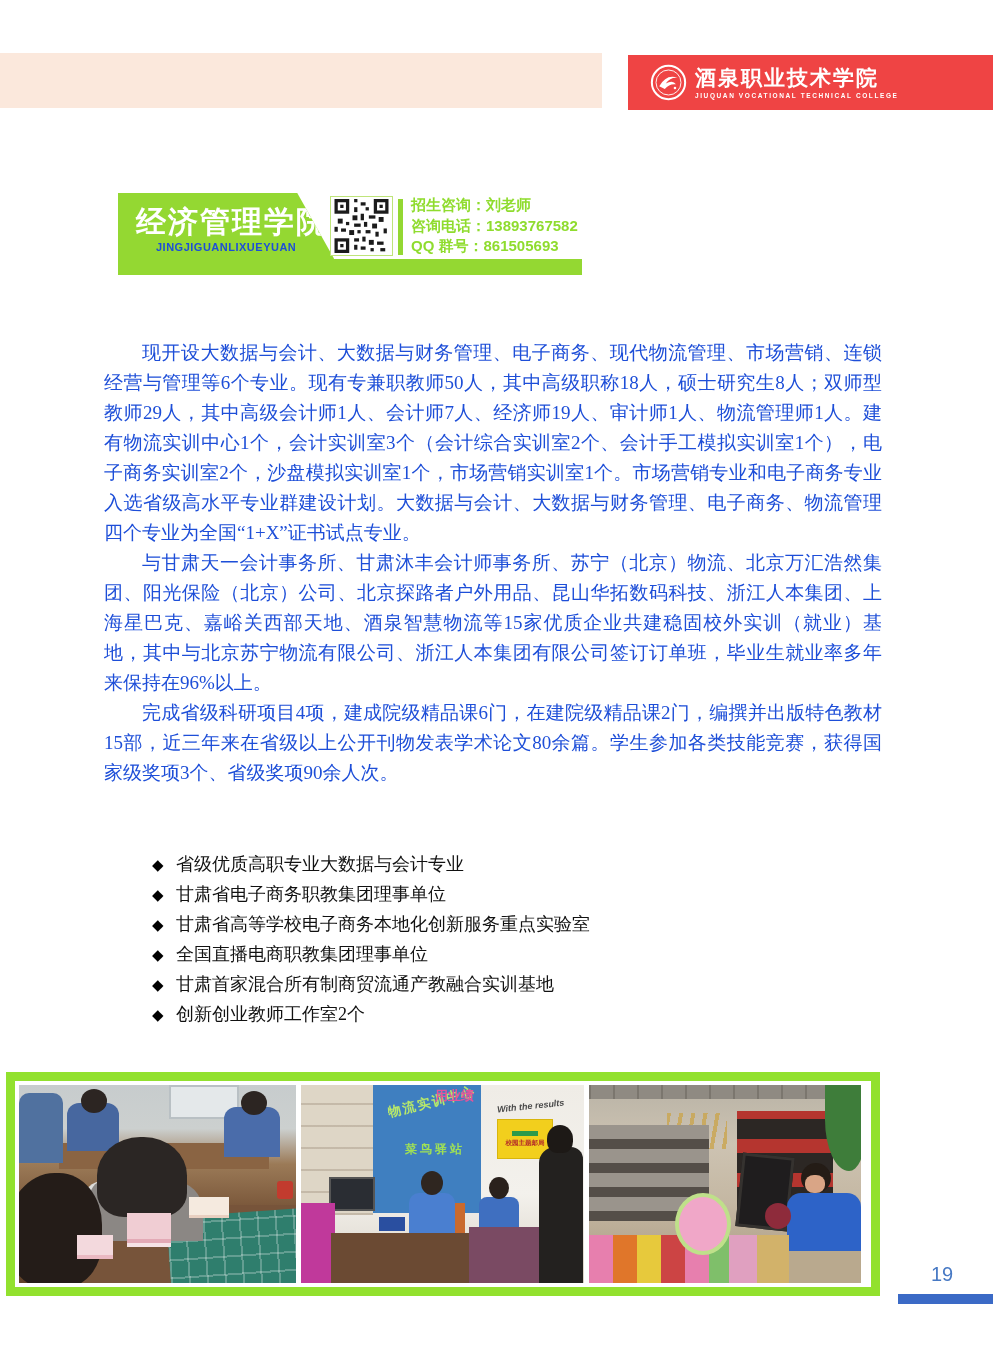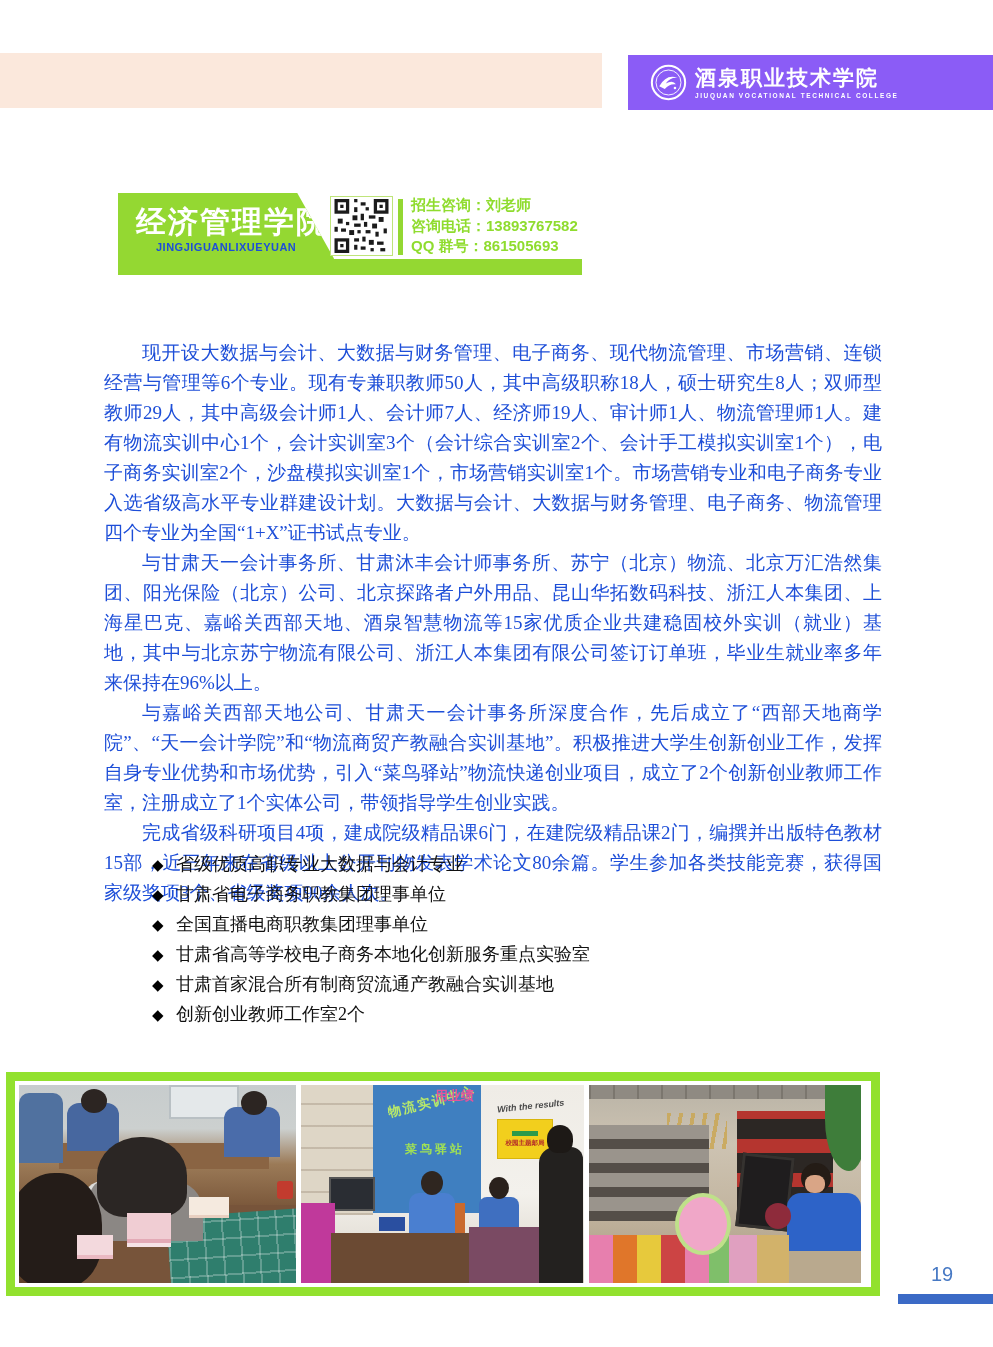--- a/index.html
+++ b/index.html
@@ -2,21 +2,21 @@
 <html><head>
 <meta charset="utf-8">
 <style>
   * { margin:0; padding:0; box-sizing:border-box; }
   html,body { background:#ffffff; }
   body { width:993px; height:1347px; position:relative; font-family:"Liberation Sans","DejaVu Sans",sans-serif; }
   .page { position:absolute; left:0; top:0; width:993px; height:1347px; background:#ffffff; overflow:hidden; }
 
   
   .bar-beige { position:absolute; left:0; top:53px; width:602px; height:55px; background:#fbe8dc; }
-  .bar-blue  { position:absolute; left:628px; top:55px; width:365px; height:55px; background:#8b5cf6;
+  .bar-blue  { position:absolute; left:628px; top:55px; width:365px; height:55px; background:#ef4444;
                display:flex; align-items:center; }
   .logo-wrap { width:37px; height:37px; margin-left:22px; flex:0 0 auto; }
   .college-names { margin-left:8px; color:#ffffff; }
   .college-zh { font-family:"Liberation Serif","DejaVu Serif",serif; font-weight:bold; font-size:21px;
                 letter-spacing:2px; line-height:24px; }
   .college-en { font-size:6.5px; letter-spacing:1.6px; font-weight:bold; margin-top:2px; }
 
   
   .banner { position:absolute; left:118px; top:193px; width:464px; height:82px; }
   .banner-strip { position:absolute; left:0; bottom:0; width:100%; height:16px; background:#94d832; }
@@ -213,29 +213,28 @@
     <div class="banner-contacts">
       <div>招生咨询：刘老师</div>
       <div>咨询电话：13893767582</div>
       <div>QQ 群号：861505693</div>
     </div>
   </div>
 
   <div class="article">
     <p>现开设大数据与会计、大数据与财务管理、电子商务、现代物流管理、市场营销、连锁经营与管理等6个专业。现有专兼职教师50人，其中高级职称18人，硕士研究生8人；双师型教师29人，其中高级会计师1人、会计师7人、经济师19人、审计师1人、物流管理师1人。建有物流实训中心1个，会计实训室3个（会计综合实训室2个、会计手工模拟实训室1个），电子商务实训室2个，沙盘模拟实训室1个，市场营销实训室1个。市场营销专业和电子商务专业入选省级高水平专业群建设计划。大数据与会计、大数据与财务管理、电子商务、物流管理四个专业为全国“1+X”证书试点专业。</p>
     <p>与甘肃天一会计事务所、甘肃沐丰会计师事务所、苏宁（北京）物流、北京万汇浩然集团、阳光保险（北京）公司、北京探路者户外用品、昆山华拓数码科技、浙江人本集团、上海星巴克、嘉峪关西部天地、酒泉智慧物流等15家优质企业共建稳固校外实训（就业）基地，其中与北京苏宁物流有限公司、浙江人本集团有限公司签订订单班，毕业生就业率多年来保持在96%以上。</p>
-    <p>与嘉峪关西部天地公司、甘肃天一会计事务所深度合作，先后成立了“西部天地商学院”、“天一会计学院”和“物流商贸产教融合实训基地”。积极推进大学生创新创业工作，发挥自身专业优势和市场优势，引入“菜鸟驿站”物流快递创业项目，成立了2个创新创业教师工作室，注册成立了1个实体公司，带领指导学生创业实践。</p>
     <p>完成省级科研项目4项，建成院级精品课6门，在建院级精品课2门，编撰并出版特色教材15部，近三年来在省级以上公开刊物发表学术论文80余篇。学生参加各类技能竞赛，获得国家级奖项3个、省级奖项90余人次。</p>
   </div>
 
   <div class="highlights">
     <div class="hl-item"><span class="hl-marker">◆</span><span>省级优质高职专业大数据与会计专业</span></div>
     <div class="hl-item"><span class="hl-marker">◆</span><span>甘肃省电子商务职教集团理事单位</span></div>
+    <div class="hl-item"><span class="hl-marker">◆</span><span>甘肃省高等学校电子商务本地化创新服务重点实验室</span></div>
     <div class="hl-item"><span class="hl-marker">◆</span><span>全国直播电商职教集团理事单位</span></div>
-    <div class="hl-item"><span class="hl-marker">◆</span><span>甘肃省高等学校电子商务本地化创新服务重点实验室</span></div>
     <div class="hl-item"><span class="hl-marker">◆</span><span>甘肃首家混合所有制商贸流通产教融合实训基地</span></div>
     <div class="hl-item"><span class="hl-marker">◆</span><span>创新创业教师工作室2个</span></div>
   </div>
 
   <div class="photo-strip">
 
     <div class="photo photo-1">
       <div class="abs p1-bg"></div>
       <div class="abs p1-window"></div>
       <div class="abs p1-table-far"></div>

